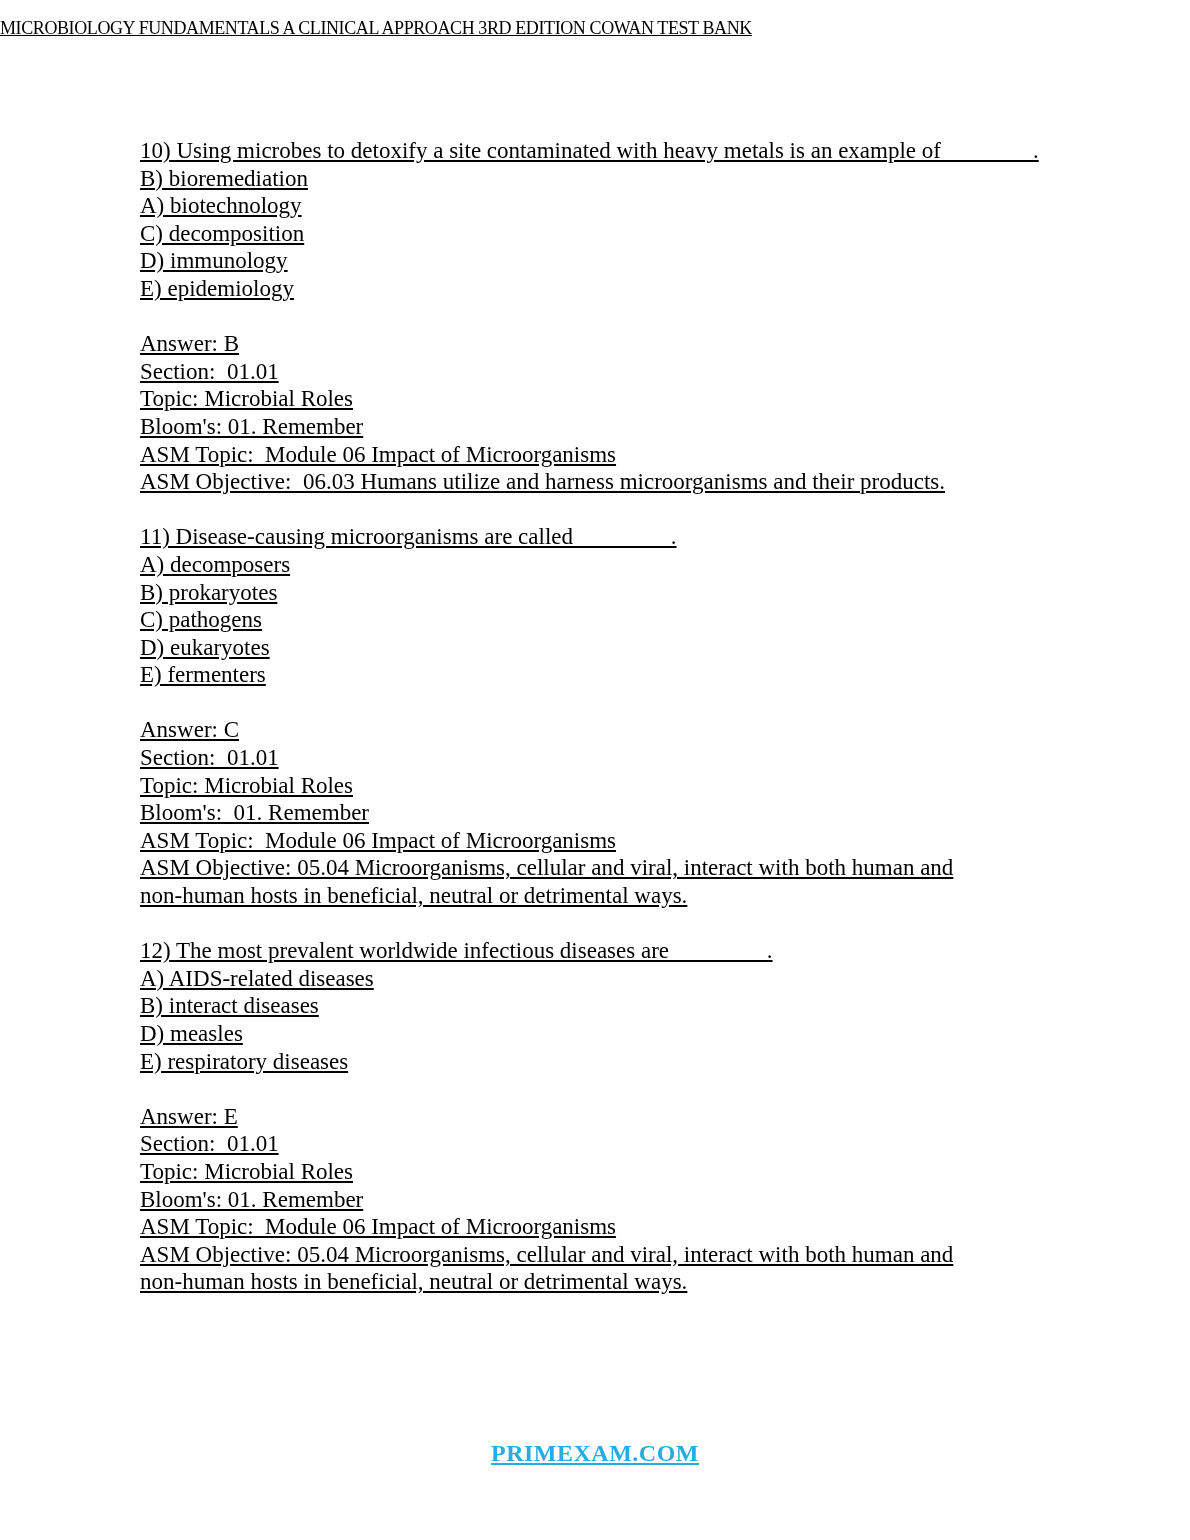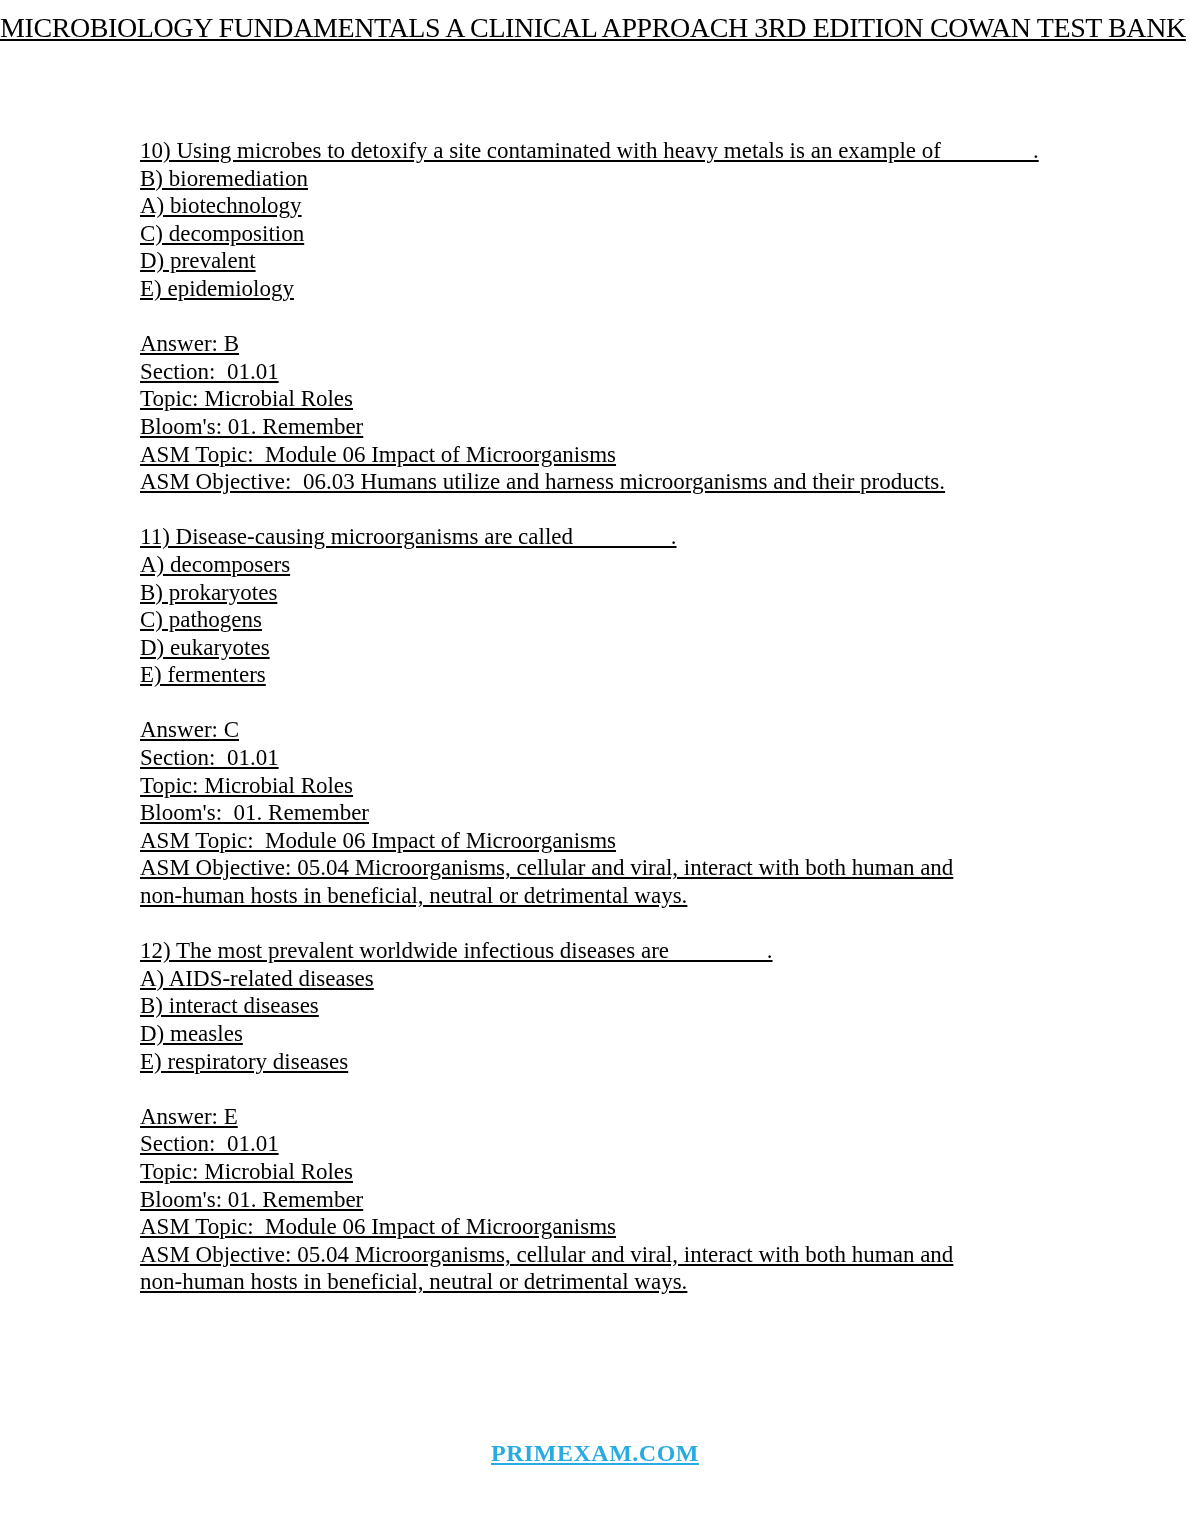--- a/index.html
+++ b/index.html
@@ -14,21 +14,21 @@
     overflow: hidden;
     font-family: "Liberation Serif", "DejaVu Serif", serif;
     color: #000000;
   }
   .doc-header {
     position: absolute;
     top: 14px;
     left: 0;
     width: 1100px;
     text-align: left;
-    font-size: 28px;
+    font-size: 18px;
     line-height: 28px;
   }
   .doc-header .title-text {
     text-decoration: underline;
     letter-spacing: -0.4px;
     white-space: nowrap;
   }
   .doc-content {
     position: absolute;
     top: 137px;
@@ -68,21 +68,21 @@
   <span class="title-text">MICROBIOLOGY FUNDAMENTALS A CLINICAL APPROACH 3RD EDITION COWAN TEST BANK</span>
 </div>
 
 <div class="doc-content">
 
   <div>
     <div class="line">10) Using microbes to detoxify a site contaminated with heavy metals is an example of________.</div>
     <div class="line">B) bioremediation</div>
     <div class="line">A) biotechnology</div>
     <div class="line">C) decomposition</div>
-    <div class="line">D) prevalent</div>
+    <div class="line">D) immunology</div>
     <div class="line">E) epidemiology</div>
     <div class="gap"></div>
     <div class="line">Answer: B</div>
     <div class="line">Section:  01.01</div>
     <div class="line">Topic: Microbial Roles</div>
     <div class="line">Bloom's: 01. Remember</div>
     <div class="line">ASM Topic:  Module 06 Impact of Microorganisms</div>
     <div class="line">ASM Objective:  06.03 Humans utilize and harness microorganisms and their products.</div>
   </div>
 

